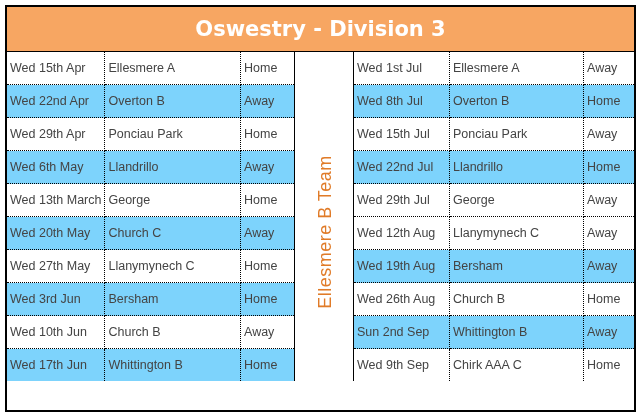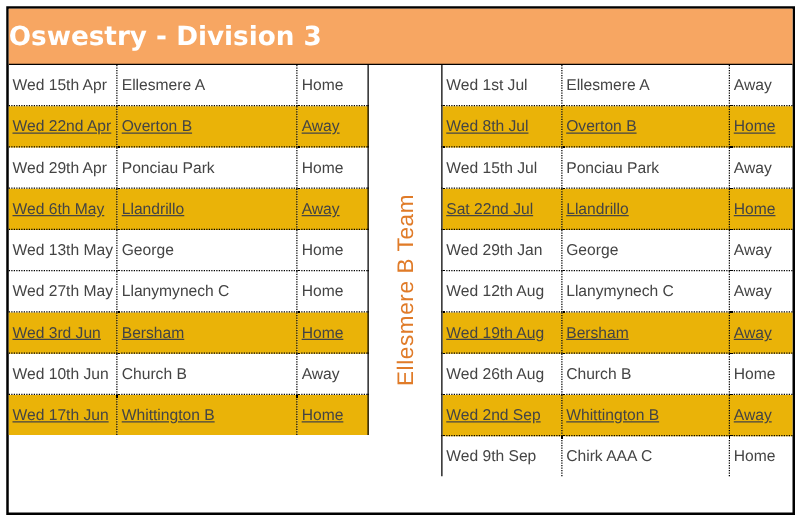--- a/index.html
+++ b/index.html
@@ -1,22 +1,22 @@
 <!DOCTYPE html>
 <html><head>
 <meta charset="utf-8">
 <style>
   html,body{margin:0;padding:0;background:#fff;}
   body{width:640px;height:417px;position:relative;overflow:hidden;font-family:"Liberation Sans",sans-serif;}
   .frame{position:absolute;left:5px;top:5px;width:631px;height:407px;border:2px solid #000;box-sizing:border-box;}
-  .title{position:absolute;left:0;top:0;width:627px;height:44px;background:#F7A662;border-bottom:1px solid #000;color:#fff;font-family:"DejaVu Sans",sans-serif;font-weight:bold;font-size:21px;line-height:44px;}
+  .title{position:absolute;left:0;top:0;width:627px;height:44px;background:#F7A662;border-bottom:1px solid #000;color:#fff;font-family:"DejaVu Sans",sans-serif;font-weight:bold;font-size:21px;text-align:center;line-height:44px;}
   table{position:absolute;top:45px;border-collapse:collapse;font-size:12.5px;color:#444;}
   td{height:32px;padding:0 3px;border-bottom:1px dotted #000;border-right:1px dotted #000;white-space:nowrap;}
   tr:last-child td{border-bottom:none;}
-  tr.alt td{background:#eab308;text-decoration:underline;}
+  tr.alt td{background:#7dd3fc;}
   td.venue{text-align:left;}
   td:last-child{border-right:none;}
   .left{left:0;width:288px;border-right:1px solid #000;}
   .right{left:346px;width:281px;border-left:1px solid #000;}
   .c1{width:80px;} .c2{width:138px;} .c3{width:50px;}
   .r1{width:90px;margin-left:43px;} .r2{width:131px;} .r3{width:45px;}
   .spacer{position:absolute;left:289px;top:45px;width:57px;height:360px;}
   .vlabel{position:absolute;left:50%;top:50%;transform:translate(-50%,-50%) rotate(-90deg);color:#E07B28;font-size:18px;white-space:nowrap;letter-spacing:0.5px;}
 </style>
 </head>
@@ -41,23 +41,28 @@
           <td class="c1">Wed 29th Apr</td>
           <td class="c2">Ponciau Park</td>
           <td class="c3 venue">Home</td>
         </tr>
         <tr class="alt">
           <td class="c1">Wed 6th May</td>
           <td class="c2">Llandrillo</td>
           <td class="c3 venue">Away</td>
         </tr>
         <tr>
-          <td class="c1">Wed 13th May</td>
+          <td class="c1">Wed 13th March</td>
           <td class="c2">George</td>
           <td class="c3 venue">Home</td>
+        </tr>
+        <tr class="alt">
+          <td class="c1">Wed 20th May</td>
+          <td class="c2">Church C</td>
+          <td class="c3 venue">Away</td>
         </tr>
         <tr>
           <td class="c1">Wed 27th May</td>
           <td class="c2">Llanymynech C</td>
           <td class="c3 venue">Home</td>
         </tr>
         <tr class="alt">
           <td class="c1">Wed 3rd Jun</td>
           <td class="c2">Bersham</td>
           <td class="c3 venue">Home</td>
@@ -90,46 +95,46 @@
           <td class="r1">Wed 8th Jul</td>
           <td class="r2">Overton B</td>
           <td class="r3 venue">Home</td>
         </tr>
         <tr>
           <td class="r1">Wed 15th Jul</td>
           <td class="r2">Ponciau Park</td>
           <td class="r3 venue">Away</td>
         </tr>
         <tr class="alt">
-          <td class="r1">Sat 22nd Jul</td>
+          <td class="r1">Wed 22nd Jul</td>
           <td class="r2">Llandrillo</td>
           <td class="r3 venue">Home</td>
         </tr>
         <tr>
-          <td class="r1">Wed 29th Jan</td>
+          <td class="r1">Wed 29th Jul</td>
           <td class="r2">George</td>
           <td class="r3 venue">Away</td>
         </tr>
         <tr>
           <td class="r1">Wed 12th Aug</td>
           <td class="r2">Llanymynech C</td>
           <td class="r3 venue">Away</td>
         </tr>
         <tr class="alt">
           <td class="r1">Wed 19th Aug</td>
           <td class="r2">Bersham</td>
           <td class="r3 venue">Away</td>
         </tr>
         <tr>
           <td class="r1">Wed 26th Aug</td>
           <td class="r2">Church B</td>
           <td class="r3 venue">Home</td>
         </tr>
         <tr class="alt">
-          <td class="r1">Wed 2nd Sep</td>
+          <td class="r1">Sun 2nd Sep</td>
           <td class="r2">Whittington B</td>
           <td class="r3 venue">Away</td>
         </tr>
         <tr>
           <td class="r1">Wed 9th Sep</td>
           <td class="r2">Chirk AAA C</td>
           <td class="r3 venue">Home</td>
         </tr>
       </tbody>
   </table>

